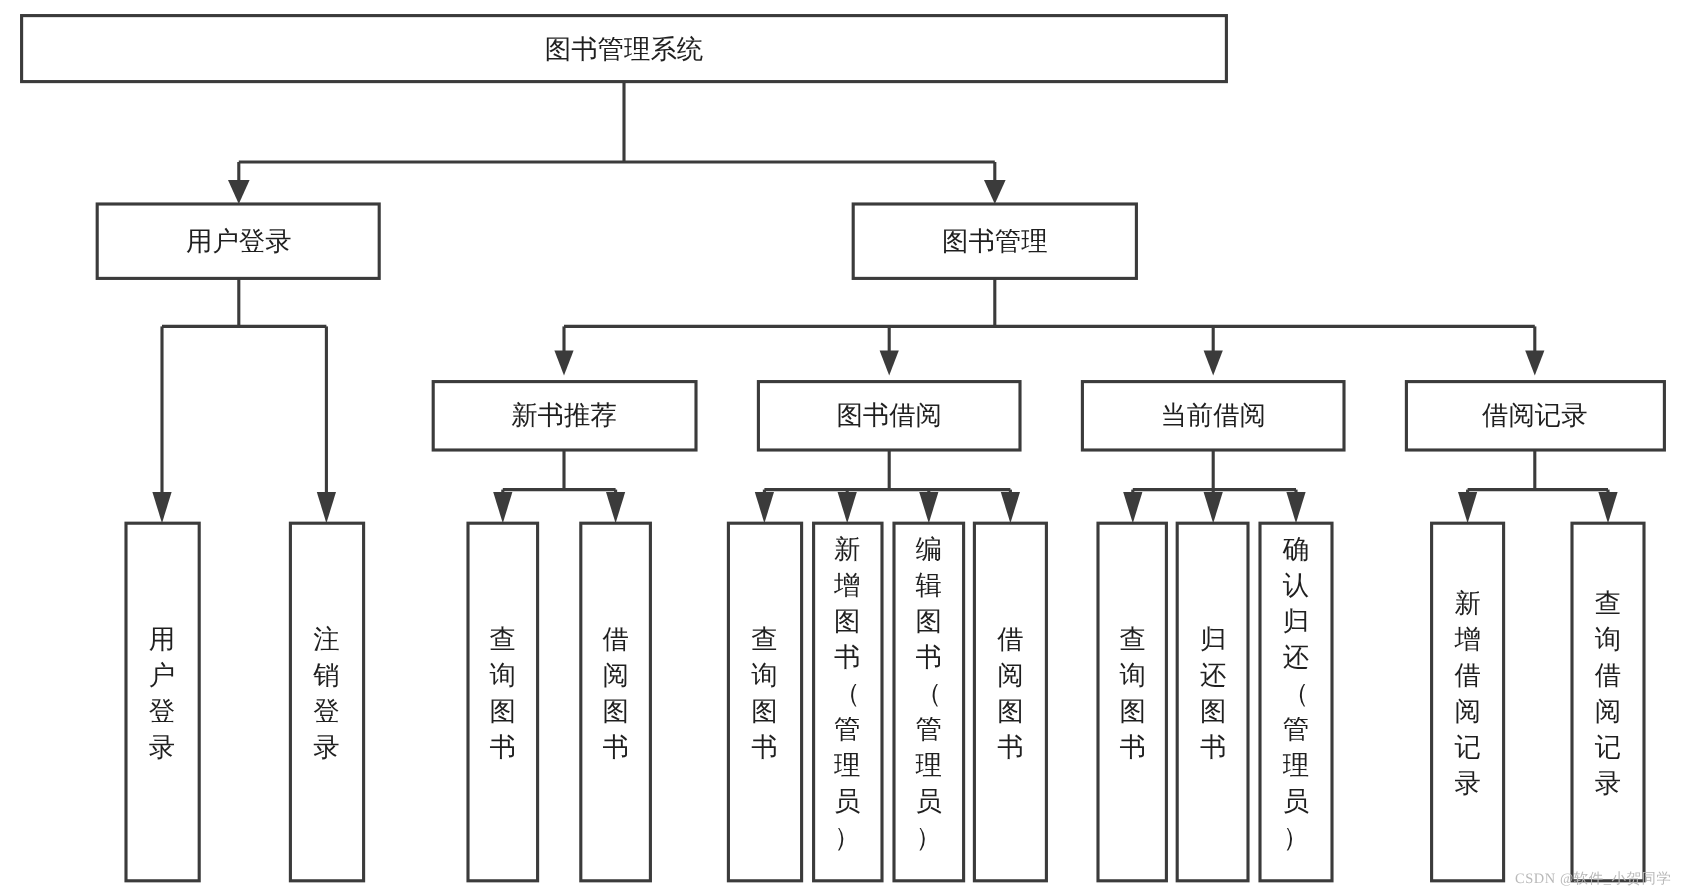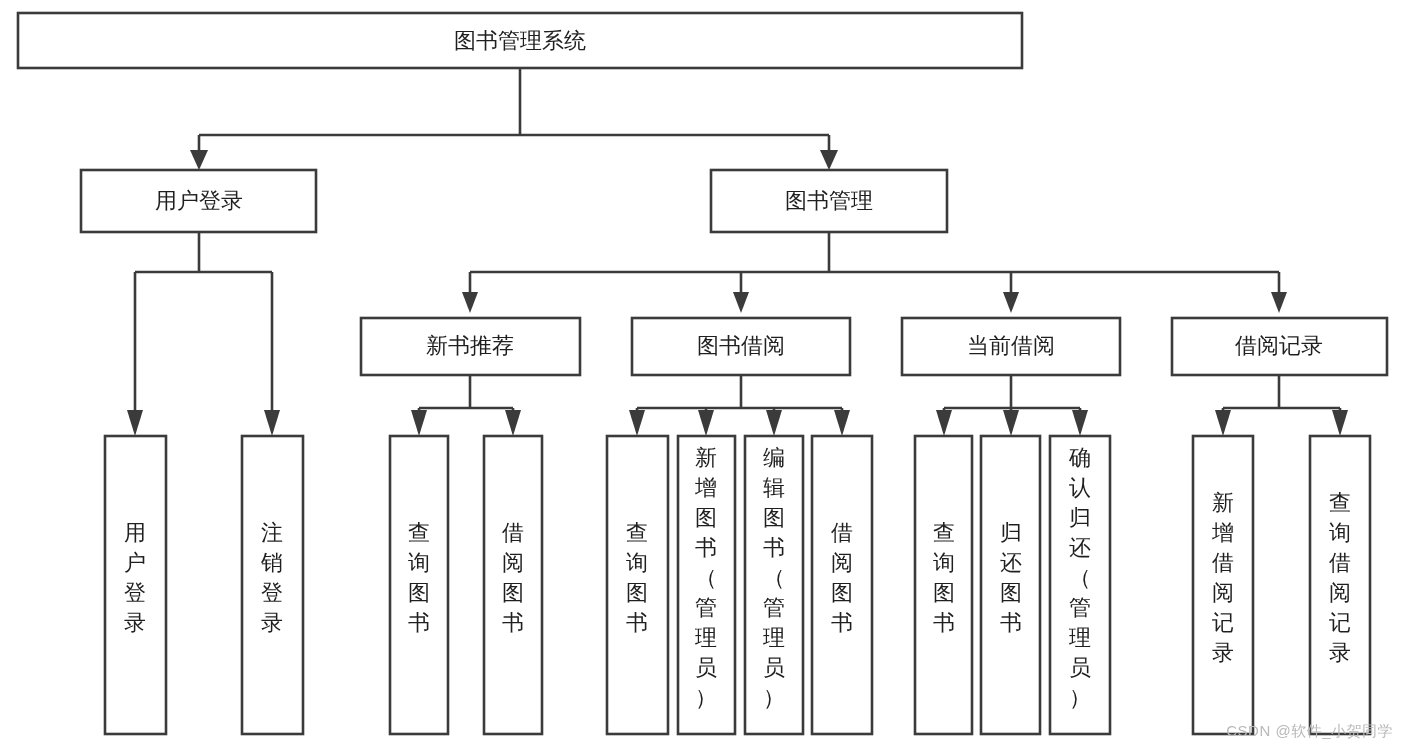--- a/index.html
+++ b/index.html
@@ -51,22 +51,22 @@
   .node-label-vert {
     font-family: "DejaVu Sans", "Liberation Sans", sans-serif;
     font-size: 22px;
     fill: #1f1f1f;
     text-anchor: middle;
   }
   .watermark {
     position: absolute;
     right: 12px;
     bottom: 6px;
-    font-family: Liberation Sans, sans-serif;
-    font-size: 15px;
+    font-family: Liberation Serif, serif;
+    font-size: 12px;
     color: #b9b9b9;
     white-space: nowrap;
     letter-spacing: 0.5px;
   }
 </style>
 </head>
 <body>
 
 <div id="diagram-root">
 

